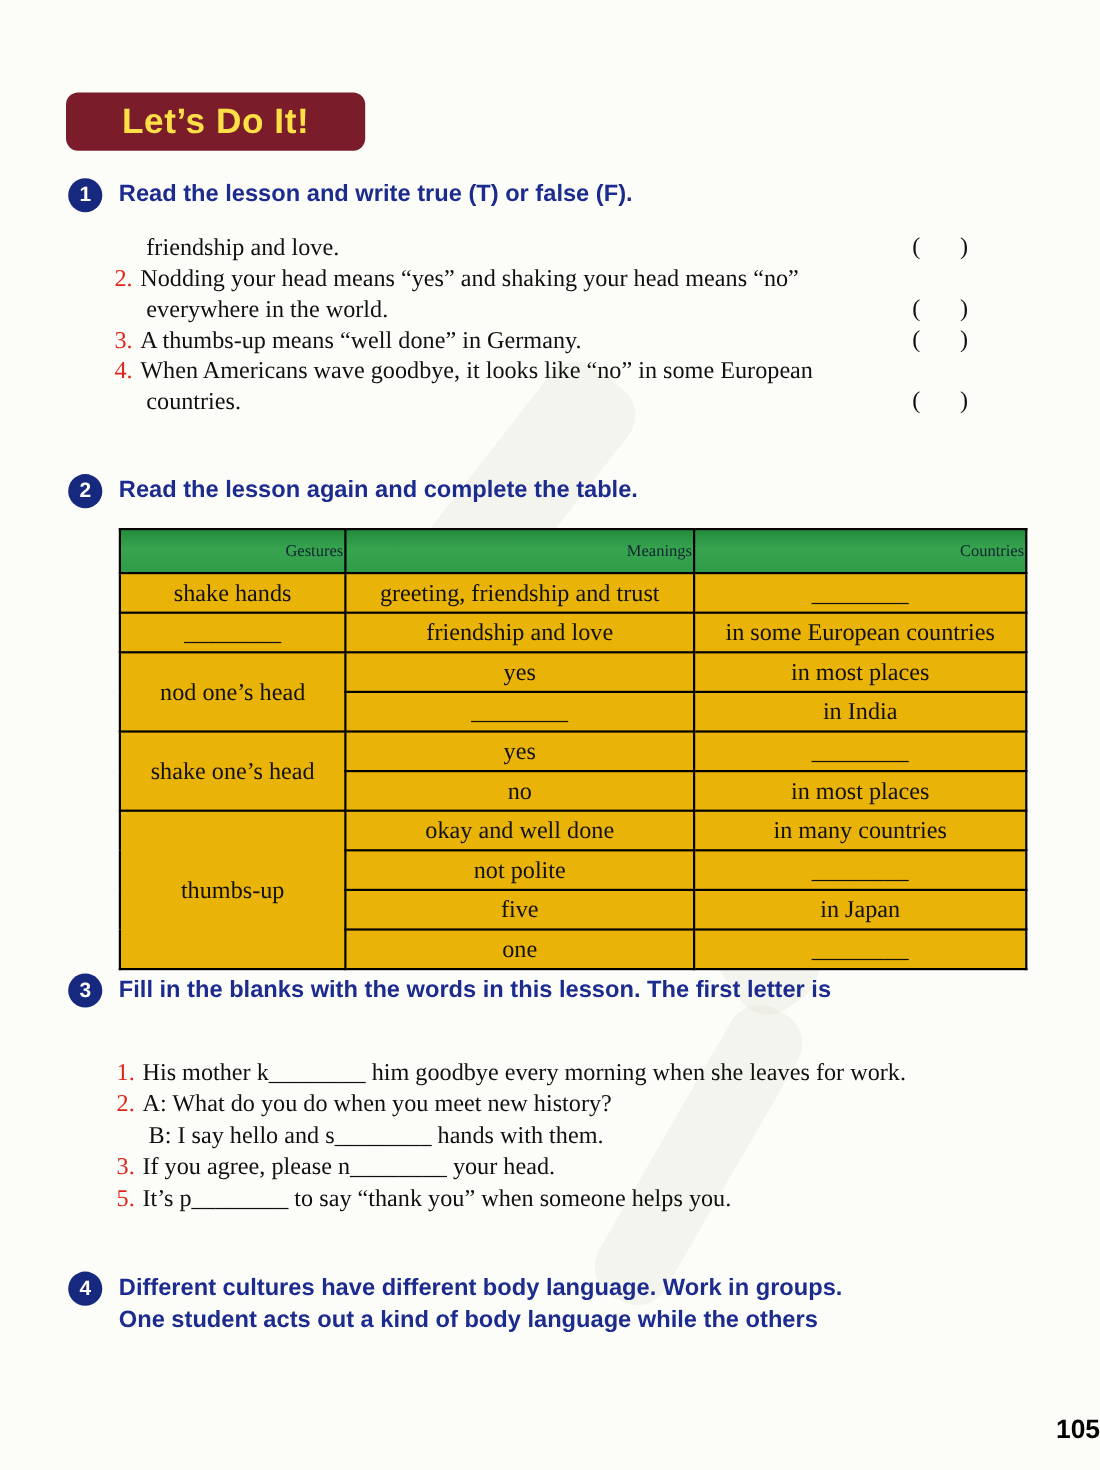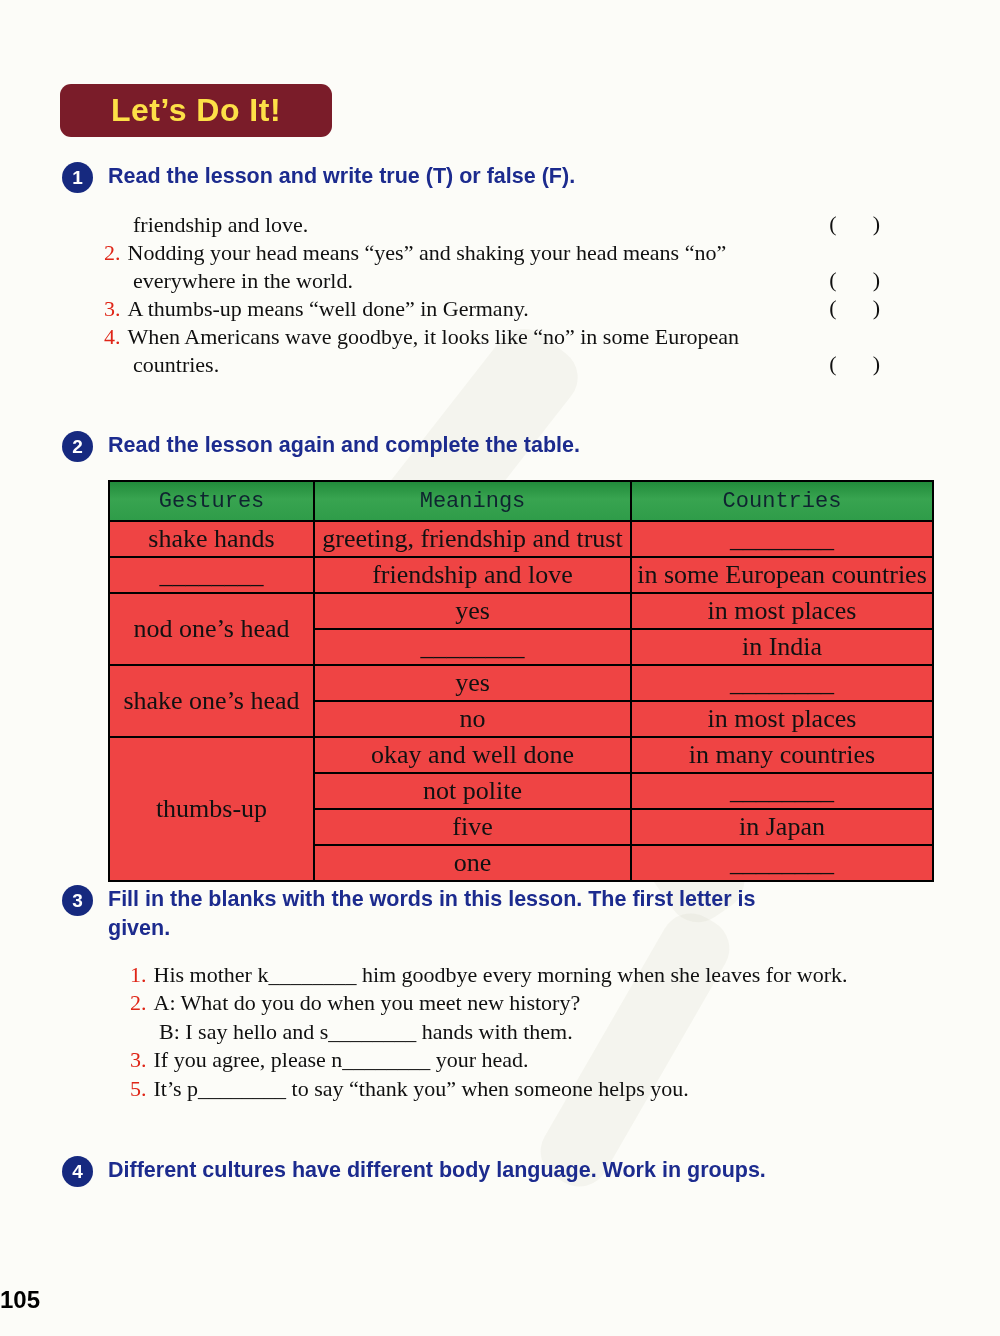--- a/index.html
+++ b/index.html
@@ -31,52 +31,52 @@
   }
   .badge{
     flex:0 0 31px;width:31px;height:31px;border-radius:50%;
     background:#16297f;color:#fff;display:flex;align-items:center;justify-content:center;
     font-size:19px;margin-right:15px;margin-top:0px;
   }
   .title-lines{max-width:800px;}
 
   .item-list{position:absolute;font-size:22px;line-height:28px;color:#101010;}
   .tf-list{left:104px;top:211px;width:786px;}
-  .fb-list{left:106px;top:961px;width:846px;line-height:28.4px;margin-left:24px;}
+  .fb-list{left:106px;top:961px;width:846px;line-height:28.4px;}
   .tf-item{position:relative;}
   .num{color:#df2517;margin-right:7px;}
   .cont{padding-left:29px;}
   .parens{
     position:absolute;right:10px;bottom:1px;font-size:22px;color:#101010;
   }
   .parens .gap{display:inline-block;width:36px;}
 
   table.gtable{
     position:absolute;left:108px;top:480px;width:824px;
     border-collapse:collapse;table-layout:fixed;
     border:2.5px solid #000;
   }
   .gtable col.c1{width:205px;} .gtable col.c2{width:317px;} .gtable col.c3{width:302px;}
   .gtable th{
     height:36px;border:2px solid #000;
     background:linear-gradient(180deg,#228c3b 0%,#38a450 45%,#2f9c49 100%);
-    font-family:Liberation Mono, monospace;font-weight:normal;
-    font-size:22px;color:#0f2430;
+    font-family:Liberation Serif, serif;font-weight:normal;
+    font-size:15px;color:#0f2430;text-align:right;
   }
   .gtable td{
     height:34px;border:2px solid #000;text-align:center;vertical-align:middle;
-    font-size:26px;padding:0 4px;background:#ef4444;margin-left:40px;
+    font-size:22px;padding:0 4px;background:#eab308;margin-left:40px;
   }
   .g-med{background:#97e3a3;}
   .g-light{background:#a9e9b0;}
   .g-xlight{background:#b9eec0;}
   .g-pale{background:#dcf5df;}
 
   .page-num{
-    position:absolute;left:0;top:1286px;width:1000px;text-align:left;
+    position:absolute;left:0;top:1286px;width:1000px;text-align:right;
     font-family:"Liberation Sans",sans-serif;font-weight:bold;font-size:24px;color:#000;
   }
   #h-ex1{top:162px;} #h-ex2{top:431px;} #h-ex3{top:885px;} #h-ex4{top:1156px;}
 </style>
 </head>
 <body>
 
 <div class="wm wm1"></div>
 <div class="wm wm2"></div>
 <div class="wm wm3"></div>
@@ -173,21 +173,20 @@
     <td class="g-pale">one</td>
     <td>________</td>
   </tr>
 </tbody>
   </table>
 
 <div class="ex-heading" id="h-ex3">
   <span class="badge">3</span>
   <span class="title-lines">
     <div>Fill in the blanks with the words in this lesson. The first letter is</div>
-    <div>given.</div>
   </span>
 </div>
 
 <div class="item-list fb-list">
   <div class="tf-item">
     <div><span class="num">1.</span><span>His mother k________ him goodbye every morning when she leaves for work.</span></div>
   </div>
   <div class="tf-item">
     <div><span class="num">2.</span><span>A: What do you do when you meet new history?</span></div>
     <div class="cont">B: I say hello and s________ hands with them.</div>
@@ -197,16 +196,17 @@
   </div>
   <div class="tf-item">
     <div><span class="num">5.</span><span>It’s p________ to say “thank you” when someone helps you.</span></div>
   </div>
 </div>
 
 <div class="ex-heading" id="h-ex4">
   <span class="badge">4</span>
   <span class="title-lines">
     <div>Different cultures have different body language. Work in groups.</div>
+    <div>One student acts out a kind of body language while the others</div>
   </span>
 </div>
 
 <div class="page-num">105</div>
 
 </body></html>

